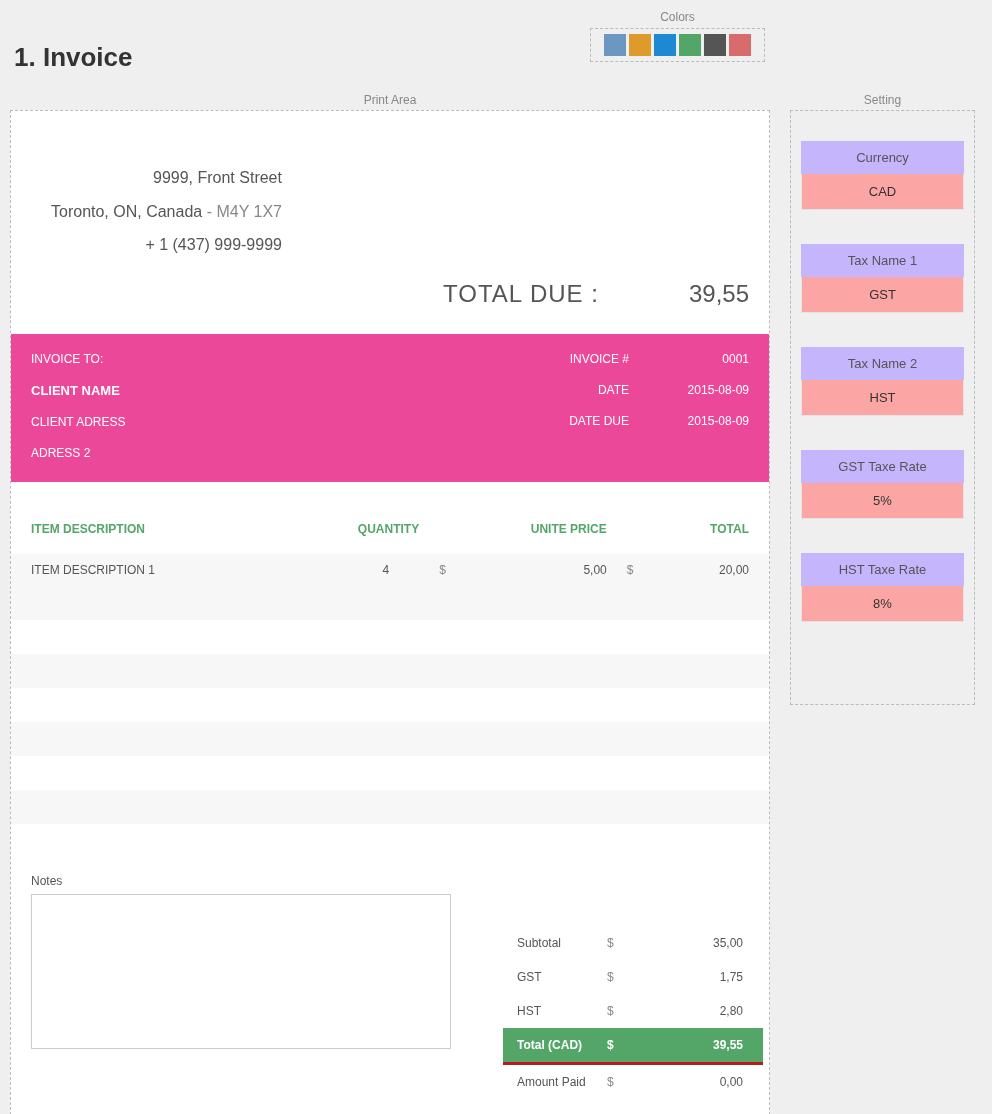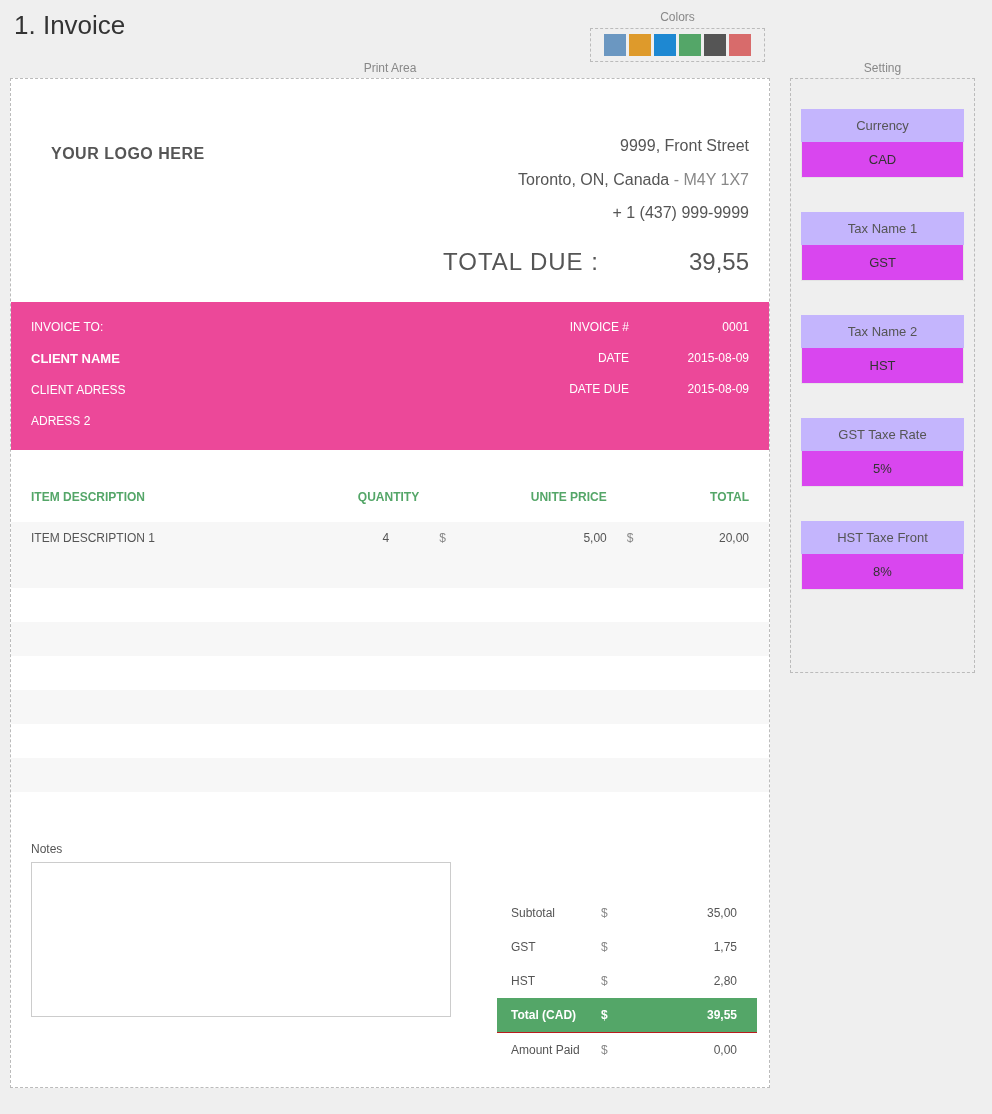--- a/index.html
+++ b/index.html
@@ -6,22 +6,23 @@
   body {
     background: #efefef;
     font-family: Arial, Helvetica, sans-serif;
     width: 992px;
     padding: 10px;
     color: #555;
   }
   .top-row { padding: 0 4px; margin-bottom: 20px; }
   .page-title {
     font-size: 26px;
-    font-weight: normal;
+    font-weight: bold;
     color: #333;
+    margin-top: 32px;
   }
   .colors-box {
     position: absolute;
     top: 10px;
     left: 590px;
     width: 175px;
     text-align: center;
   }
   .colors-label { font-size: 12px; color: #888; margin-bottom: 4px; }
   .swatches {
@@ -124,58 +125,58 @@
   .notes-label { font-size: 12px; color: #555; margin-bottom: 6px; }
   .notes-box {
     border: 1px solid #ccc;
     width: 420px;
     height: 155px;
     background: #fff;
   }
 
   .totals {
     position: absolute;
-    right: 12px;
+    right: 6px;
     bottom: 20px;
     width: 260px;
   }
   .totals .trow {
     display: flex;
     justify-content: space-between;
     padding: 10px 20px 10px 14px;
     font-size: 12px;
     color: #555;
   }
   .totals .trow .lab { width: 90px; }
   .totals .trow .cur { width: 20px; color: #888; }
   .totals .trow .val { text-align: right; flex: 1; }
   .totals .trow.green {
     background: #54a668;
     color: #fff;
     font-weight: bold;
-    border-bottom: 1px solid #b91c1c;
+    border-bottom: 3px solid #b91c1c;
   }
   .totals .trow.green .cur { color: #fff; }
 
   .settings-col { flex: 0 0 185px; }
   .settings-box {
     border: 1px dashed #bbb;
     padding: 30px 10px 20px 10px;
     min-height: 595px;
   }
   .setting-group { margin-bottom: 34px; }
   .setting-head {
     background: #c4b5fd;
     text-align: center;
     font-size: 13px;
     color: #555;
     padding: 9px 0;
   }
   .setting-val {
-    background: #d946ef;
+    background: #fca5a5;
     text-align: center;
     font-size: 13px;
     color: #333;
     padding: 10px 0;
     border: 1px solid #e4e4e4;
     border-top: none;
   }
 </style>
 </head>
 <body>
@@ -194,21 +195,20 @@
       </div>
   </div>
 </div>
 
 <div class="main-wrap">
   <div class="print-col">
     <div class="section-label">Print Area</div>
     <div class="print-area">
 
       <div class="header">
-        <div class="logo">YOUR LOGO HERE</div>
         <div class="addr">
           <div>9999, Front Street</div>
           <div class="city-line">
             <span>Toronto, ON, Canada</span><span class="postal"> - M4Y 1X7</span>
           </div>
           <div>+ 1 (437) 999-9999</div>
         </div>
       </div>
 
       <div class="total-due-row">
@@ -320,18 +320,18 @@
         </div>
         <div class="setting-group">
           <div class="setting-head">Tax Name 2</div>
           <div class="setting-val">HST</div>
         </div>
         <div class="setting-group">
           <div class="setting-head">GST Taxe Rate</div>
           <div class="setting-val">5%</div>
         </div>
         <div class="setting-group">
-          <div class="setting-head">HST Taxe Front</div>
+          <div class="setting-head">HST Taxe Rate</div>
           <div class="setting-val">8%</div>
         </div>
       </div>
   </div>
 </div>
 
 </body></html>

